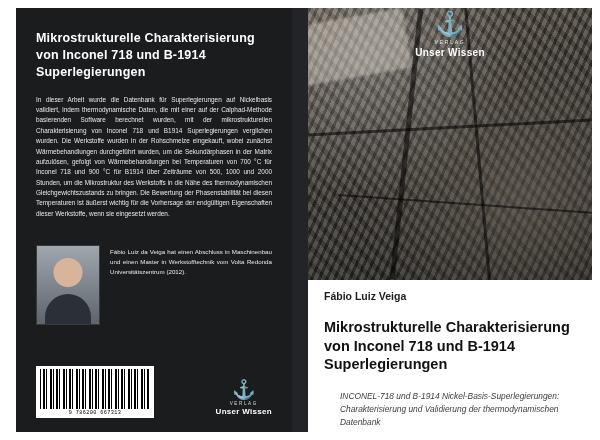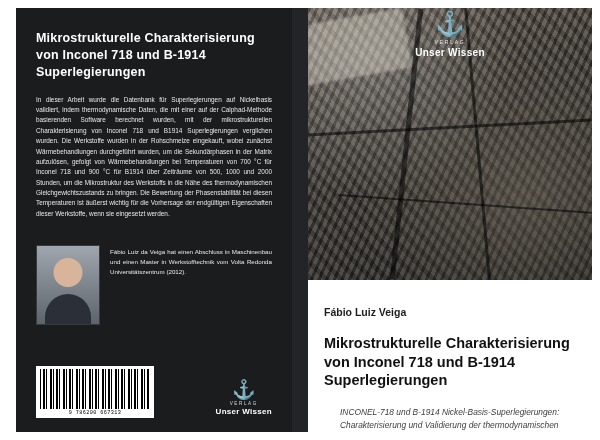--- a/index.html
+++ b/index.html
@@ -219,21 +219,21 @@
     width: 284px;
     height: 152px;
     box-sizing: border-box;
     padding: 10px 16px 10px 16px;
     background: #ffffff;
   }
   .front-author {
     font-size: 10.5px;
     font-weight: bold;
     color: #1c1c1c;
-    margin: 16px 0 16px 0;
+    margin: 0 0 16px 0;
   }
   .front-title {
     font-size: 14.5px;
     font-weight: bold;
     line-height: 1.28;
     color: #111111;
     margin: 0 0 14px 0;
   }
   .front-subtitle {
     font-size: 8.4px;

